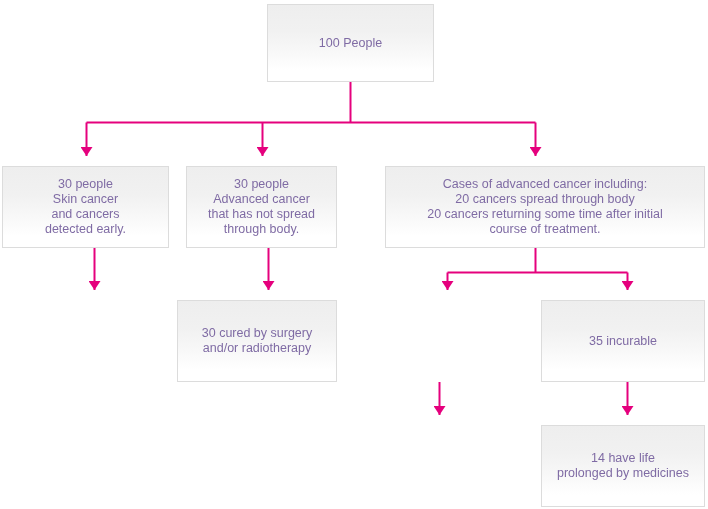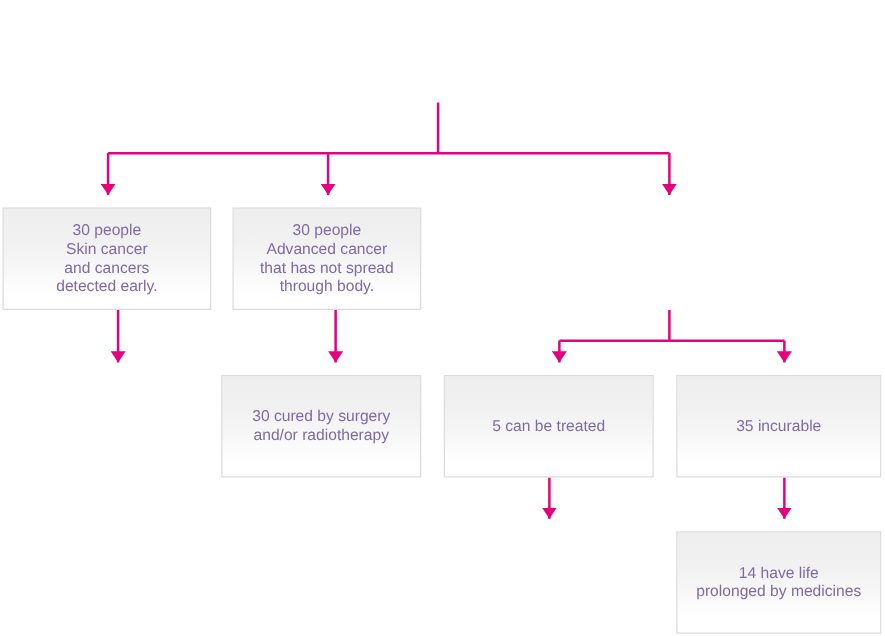--- a/index.html
+++ b/index.html
@@ -105,45 +105,51 @@
 
     <g>
       <path d="M439.5,382 L439.5,415" stroke="#e5007d" stroke-width="2" fill="none" marker-end="url(#arrow)"></path>
     </g>
 
     <g>
       <path d="M627.5,382 L627.5,415" stroke="#e5007d" stroke-width="2" fill="none" marker-end="url(#arrow)"></path>
     </g>
   </svg>
 
+  <div class="node" id="node-root" style="left:267px; top:4px; width:167px; height:78px;">
+    <span class="node-text">100 People</span>
+  </div>
 
   <div class="node" id="node-skin-early" style="left:2px; top:166px; width:167px; height:82px;">
     <span class="node-text">30 people
 Skin cancer
 and cancers
 detected early.</span>
   </div>
 
   <div class="node" id="node-advanced-not-spread" style="left:186px; top:166px; width:151px; height:82px;">
     <span class="node-text">30 people
 Advanced cancer
 that has not spread
 through body.</span>
   </div>
 
+  <div class="node" id="node-advanced-cases" style="left:385px; top:166px; width:320px; height:82px;">
+    <span class="node-text">Cases of advanced cancer including:
+20 cancers spread through body
+20 cancers returning some time after initial
+course of treatment.</span>
+  </div>
 
 
   <div class="node" id="node-cured-surgery-radio" style="left:177px; top:300px; width:160px; height:82px;">
     <span class="node-text">30 cured by surgery
 and/or radiotherapy</span>
   </div>
 
-  <div class="node" id="node-can-be-treated" style="left:355px; top:300px; width:168px; height:82px;">
-    <span class="node-text">5 can be treated</span>
-  </div>
 
   <div class="node" id="node-incurable" style="left:541px; top:300px; width:164px; height:82px;">
     <span class="node-text">35 incurable</span>
   </div>
 
 
   <div class="node" id="node-life-prolonged" style="left:541px; top:425px; width:164px; height:82px;">
     <span class="node-text">14 have life
 prolonged by medicines</span>
   </div>

